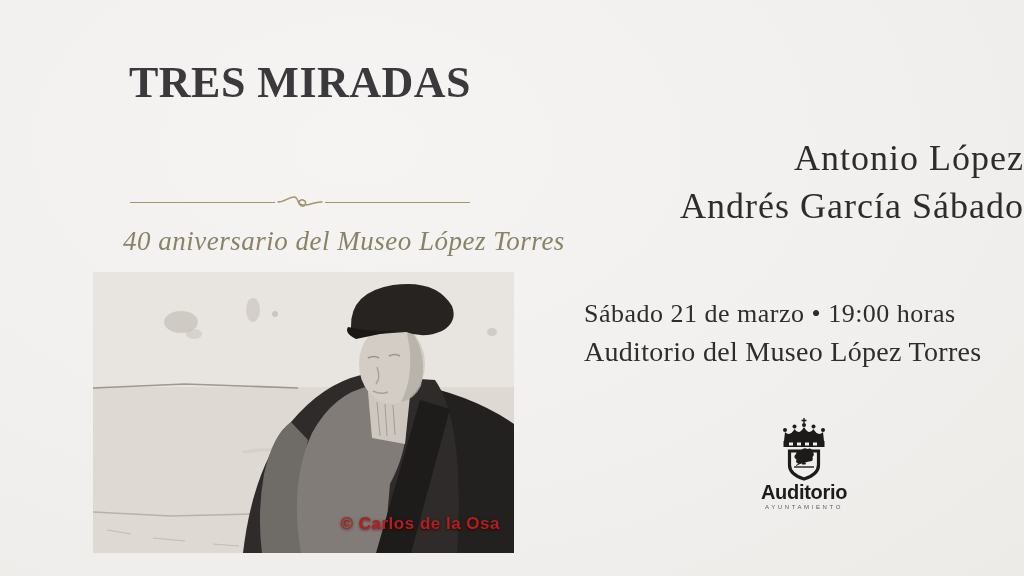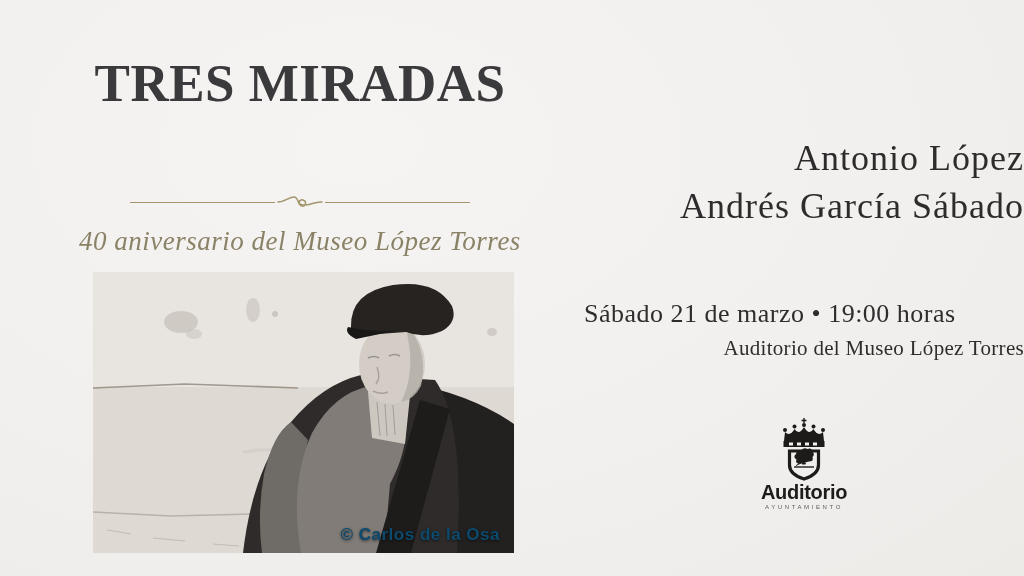--- a/index.html
+++ b/index.html
@@ -4,45 +4,45 @@
 <style>
   html,body{margin:0;padding:0;}
   body{width:1024px;height:576px;overflow:hidden;
        font-family:"Liberation Serif", serif;}
   #poster{position:relative;width:1024px;height:576px;
           background:#f2f0ee;
           background-image:radial-gradient(ellipse at 35% 25%, #f6f4f2 0%, #f2f0ee 55%, #edebe8 100%);}
 
   
   .title{position:absolute;left:0;top:56px;width:600px;text-align:center;
-         font-weight:bold;font-size:53px;line-height:54px;color:#3a393b;
+         font-weight:bold;font-size:44px;line-height:54px;color:#3a393b;
          letter-spacing:.5px;}
   .divider{position:absolute;left:130px;top:194px;width:340px;height:16px;
            display:flex;align-items:center;}
   .divider .rule{flex:1;height:0;border-top:1.6px solid #a3966c;}
   .divider .orn{flex:0 0 auto;width:46px;height:16px;margin:0 2px;}
   .subtitle{position:absolute;left:0;top:226px;width:600px;text-align:center;
-            font-style:italic;font-size:27px;color:#8a8266;letter-spacing:.5px;}
+            font-style:italic;font-size:27px;color:#8a8266;letter-spacing:.5px;padding-left:44px;}
 
   .photo{position:absolute;left:93px;top:272px;width:421px;height:281px;
          background:#e7e4df;}
   .photo svg{display:block;width:421px;height:281px;}
-  .photo-caption{position:absolute;right:14px;bottom:8px;
+  .photo-caption{position:absolute;right:14px;bottom:19px;
                  font-family:"Liberation Sans", sans-serif;font-weight:bold;
-                 font-size:17px;color:#0c4a6e;letter-spacing:.5px;
+                 font-size:17px;color:#b91c1c;letter-spacing:.5px;
                  text-shadow:0 1px 3px rgba(0,0,0,.65);}
 
   
   .right-col{position:absolute;left:584px;top:0;width:440px;height:576px;}
   .speakers{position:absolute;left:0;top:134px;width:440px;text-align:right;
             font-size:36px;line-height:48px;color:#2d2b2c;letter-spacing:1px;}
   .datetime{position:absolute;left:0;top:299px;width:440px;
             font-size:26px;color:#2e2c2d;letter-spacing:.5px;}
-  .venue{position:absolute;left:0;top:336px;width:440px;text-align:right;
-         font-size:21px;color:#2e2c2d;letter-spacing:.3px;}
+  .venue{position:absolute;left:0;top:336px;width:440px;text-align:left;
+         font-size:28px;color:#2e2c2d;letter-spacing:.3px;}
 
   .crest{position:absolute;left:0;top:417px;width:440px;text-align:center;}
   .crest svg{display:inline-block;width:48px;height:64px;}
   .brand{position:absolute;left:0;top:481px;width:440px;text-align:center;
          font-family:"Liberation Sans", sans-serif;font-weight:bold;
          font-size:20px;color:#1d1c1a;letter-spacing:-0.3px;}
   .brand-sub{position:absolute;left:0;top:504px;width:440px;text-align:center;
              font-family:"Liberation Sans", sans-serif;font-size:6px;
              color:#5d5c5a;letter-spacing:2.6px;}
 </style>

